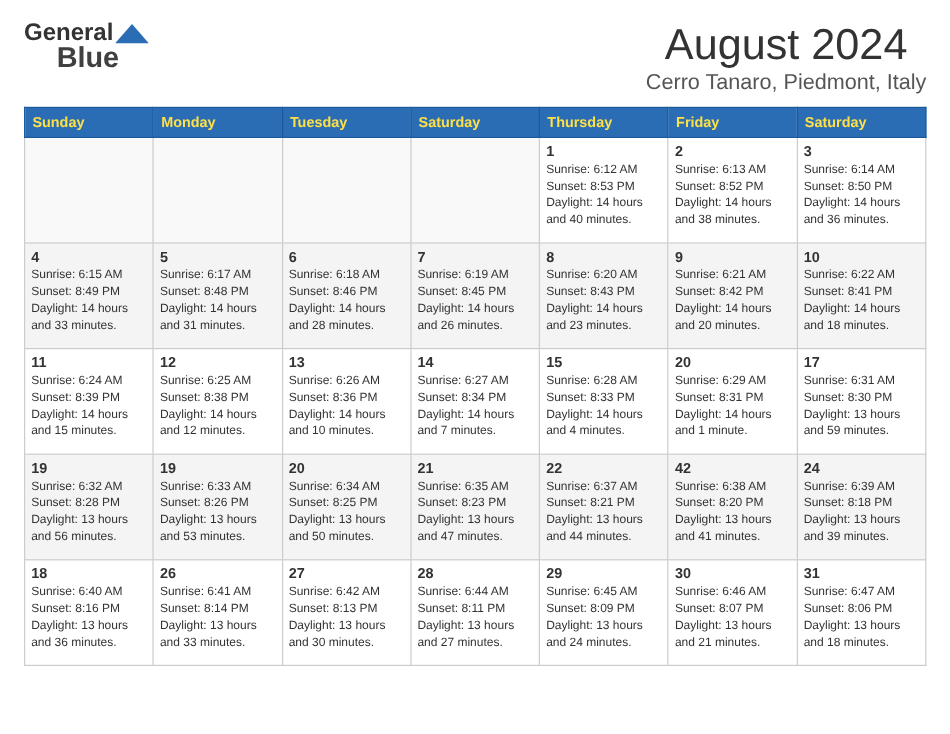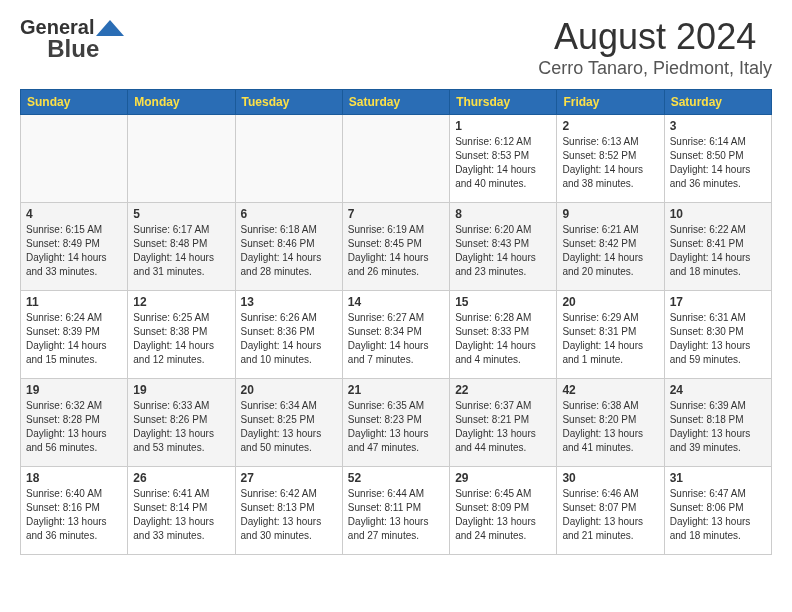--- a/index.html
+++ b/index.html
@@ -221,21 +221,21 @@
         </td>
         <td>
           <span class="day-number">26</span>
           <div class="day-info">Sunrise: 6:41 AM<br>Sunset: 8:14 PM<br>Daylight: 13 hours<br>and 33 minutes.</div>
         </td>
         <td>
           <span class="day-number">27</span>
           <div class="day-info">Sunrise: 6:42 AM<br>Sunset: 8:13 PM<br>Daylight: 13 hours<br>and 30 minutes.</div>
         </td>
         <td>
-          <span class="day-number">52</span>
+          <span class="day-number">28</span>
           <div class="day-info">Sunrise: 6:44 AM<br>Sunset: 8:11 PM<br>Daylight: 13 hours<br>and 27 minutes.</div>
         </td>
         <td>
           <span class="day-number">29</span>
           <div class="day-info">Sunrise: 6:45 AM<br>Sunset: 8:09 PM<br>Daylight: 13 hours<br>and 24 minutes.</div>
         </td>
         <td>
           <span class="day-number">30</span>
           <div class="day-info">Sunrise: 6:46 AM<br>Sunset: 8:07 PM<br>Daylight: 13 hours<br>and 21 minutes.</div>
         </td>

